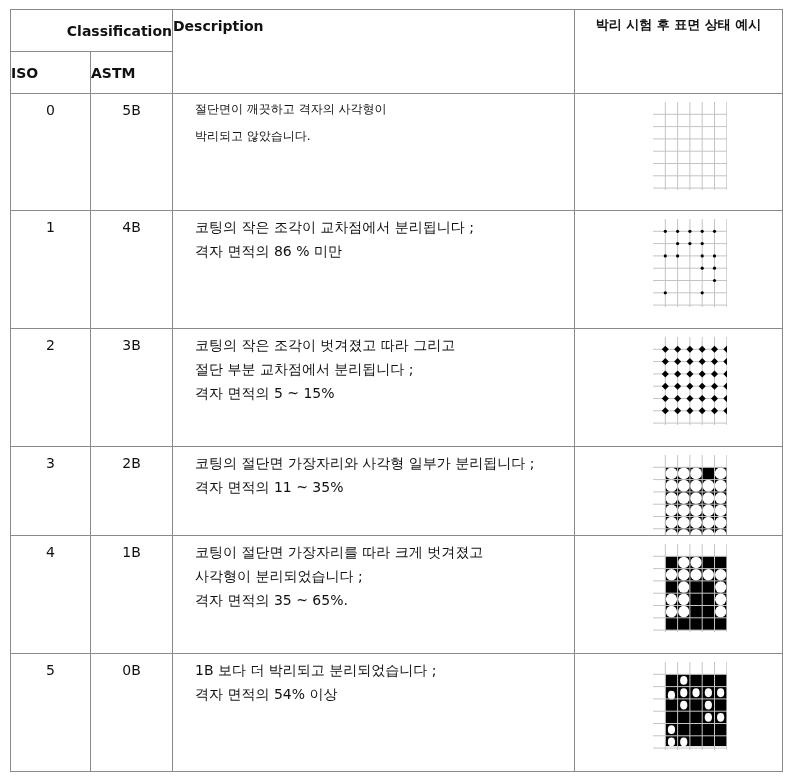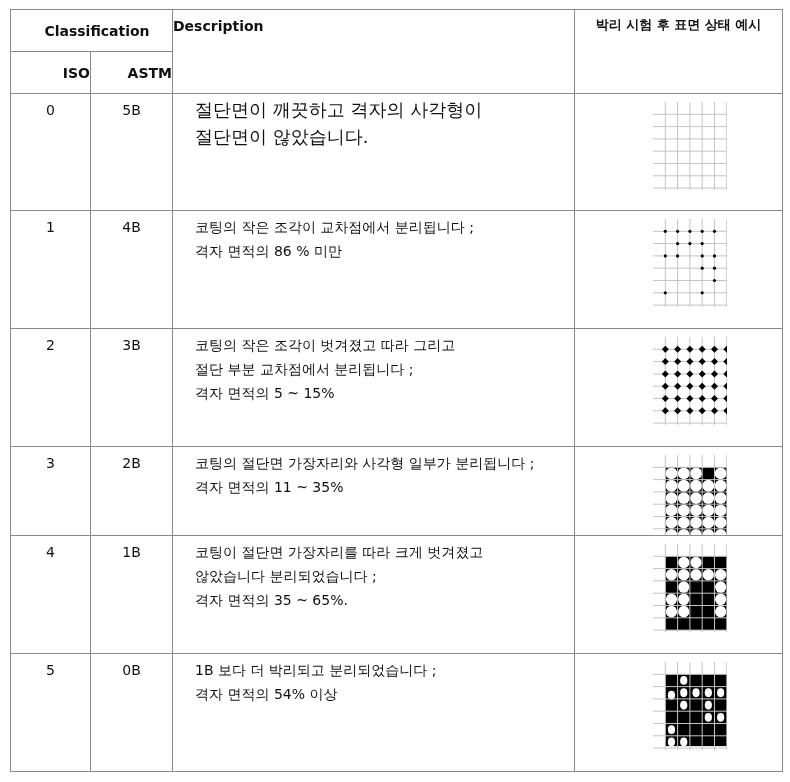--- a/index.html
+++ b/index.html
@@ -1,22 +1,22 @@
 <!DOCTYPE html>
 <html><head>
   <meta charset="utf-8">
   <style>
     html, body { margin: 0; padding: 0; background: #ffffff; }
     body { width: 790px; height: 782px; position: relative; overflow: hidden;
            font-family: "DejaVu Sans", "Liberation Sans", sans-serif; color: #111; }
     table { position: absolute; left: 10px; top: 9px; border-collapse: collapse; table-layout: fixed; }
     td, th { border: 1.5px solid #8a8a8a; padding: 0; vertical-align: top; }
     th { font-weight: bold; font-size: 14px; }
-    .h-class { height: 41px; text-align: center; vertical-align: middle; padding-left: 11px; }
-    .h-sub { height: 41px; text-align: right; vertical-align: middle; }
+    .h-class { height: 41px; text-align: right; vertical-align: middle; padding-left: 11px; }
+    .h-sub { height: 41px; text-align: left; vertical-align: middle; }
     .h-desc { text-align: left; vertical-align: top; padding-top: 8px; font-size: 14px; }
     .h-img { text-align: center; vertical-align: top; padding-top: 6px; font-size: 13px; }
     .c-iso, .c-astm { text-align: center; font-size: 14px; padding-top: 8px; }
     .c-desc { font-size: 14px; line-height: 24px; padding: 4px 0 0 22px; }
     .c-desc div { white-space: nowrap; }
     .c-img { text-align: center; padding: 0; }
     .c-img svg { display: block; margin: 0 auto; }
   </style>
 </head>
 <body>
@@ -35,23 +35,23 @@
     <th class="h-img" rowspan="2">박리 시험 후 표면 상태 예시</th>
   </tr>
   <tr>
     <th class="h-sub">ISO</th>
     <th class="h-sub">ASTM</th>
   </tr>
 
   <tr style="height:117px">
     <td class="c-iso">0</td>
     <td class="c-astm">5B</td>
-    <td class="c-desc" style="font-size:18px;line-height:27px;padding-top:2px">
+    <td class="c-desc" style="font-size:12px;line-height:27px;padding-top:2px">
       <div>절단면이 깨끗하고 격자의 사각형이</div>
-      <div>절단면이 않았습니다.</div>
+      <div>박리되고 않았습니다.</div>
     </td>
     <td class="c-img">
       <svg class="g" width="96" height="96" style="margin-top:0">
             <g>
               <line x1="34.3" y1="8" x2="34.3" y2="102.4" stroke="#c4c4c4" stroke-width="1"></line>
               <line x1="46.599999999999994" y1="8" x2="46.599999999999994" y2="102.4" stroke="#c4c4c4" stroke-width="1"></line>
               <line x1="58.9" y1="8" x2="58.9" y2="102.4" stroke="#c4c4c4" stroke-width="1"></line>
               <line x1="71.2" y1="8" x2="71.2" y2="102.4" stroke="#c4c4c4" stroke-width="1"></line>
               <line x1="83.5" y1="8" x2="83.5" y2="102.4" stroke="#c4c4c4" stroke-width="1"></line>
               <line x1="95.8" y1="8" x2="95.8" y2="102.4" stroke="#c4c4c4" stroke-width="1"></line>
@@ -243,21 +243,21 @@
             </g>
           </svg>
     </td>
   </tr>
 
   <tr style="height:118px">
     <td class="c-iso">4</td>
     <td class="c-astm">1B</td>
     <td class="c-desc">
       <div>코팅이 절단면 가장자리를 따라 크게 벗겨졌고</div>
-      <div>않았습니다 분리되었습니다 ;</div>
+      <div>사각형이 분리되었습니다 ;</div>
       <div>격자 면적의 35 ~ 65%.</div>
     </td>
     <td class="c-img">
       <svg class="g" width="96" height="96">
             <g>
               <rect x="34.3" y="20.3" width="73.80000000000001" height="73.80000000000001" fill="#000"></rect>
               <ellipse cx="52.74999999999999" cy="26.450000000000003" rx="5.6" ry="5.8" fill="#fff"></ellipse>
               <ellipse cx="65.05" cy="26.450000000000003" rx="5.6" ry="5.8" fill="#fff"></ellipse>
               <ellipse cx="101.95" cy="26.450000000000003" rx="5.6" ry="5.8" fill="#fff"></ellipse>
               <ellipse cx="40.449999999999996" cy="38.75" rx="5.6" ry="5.8" fill="#fff"></ellipse>

